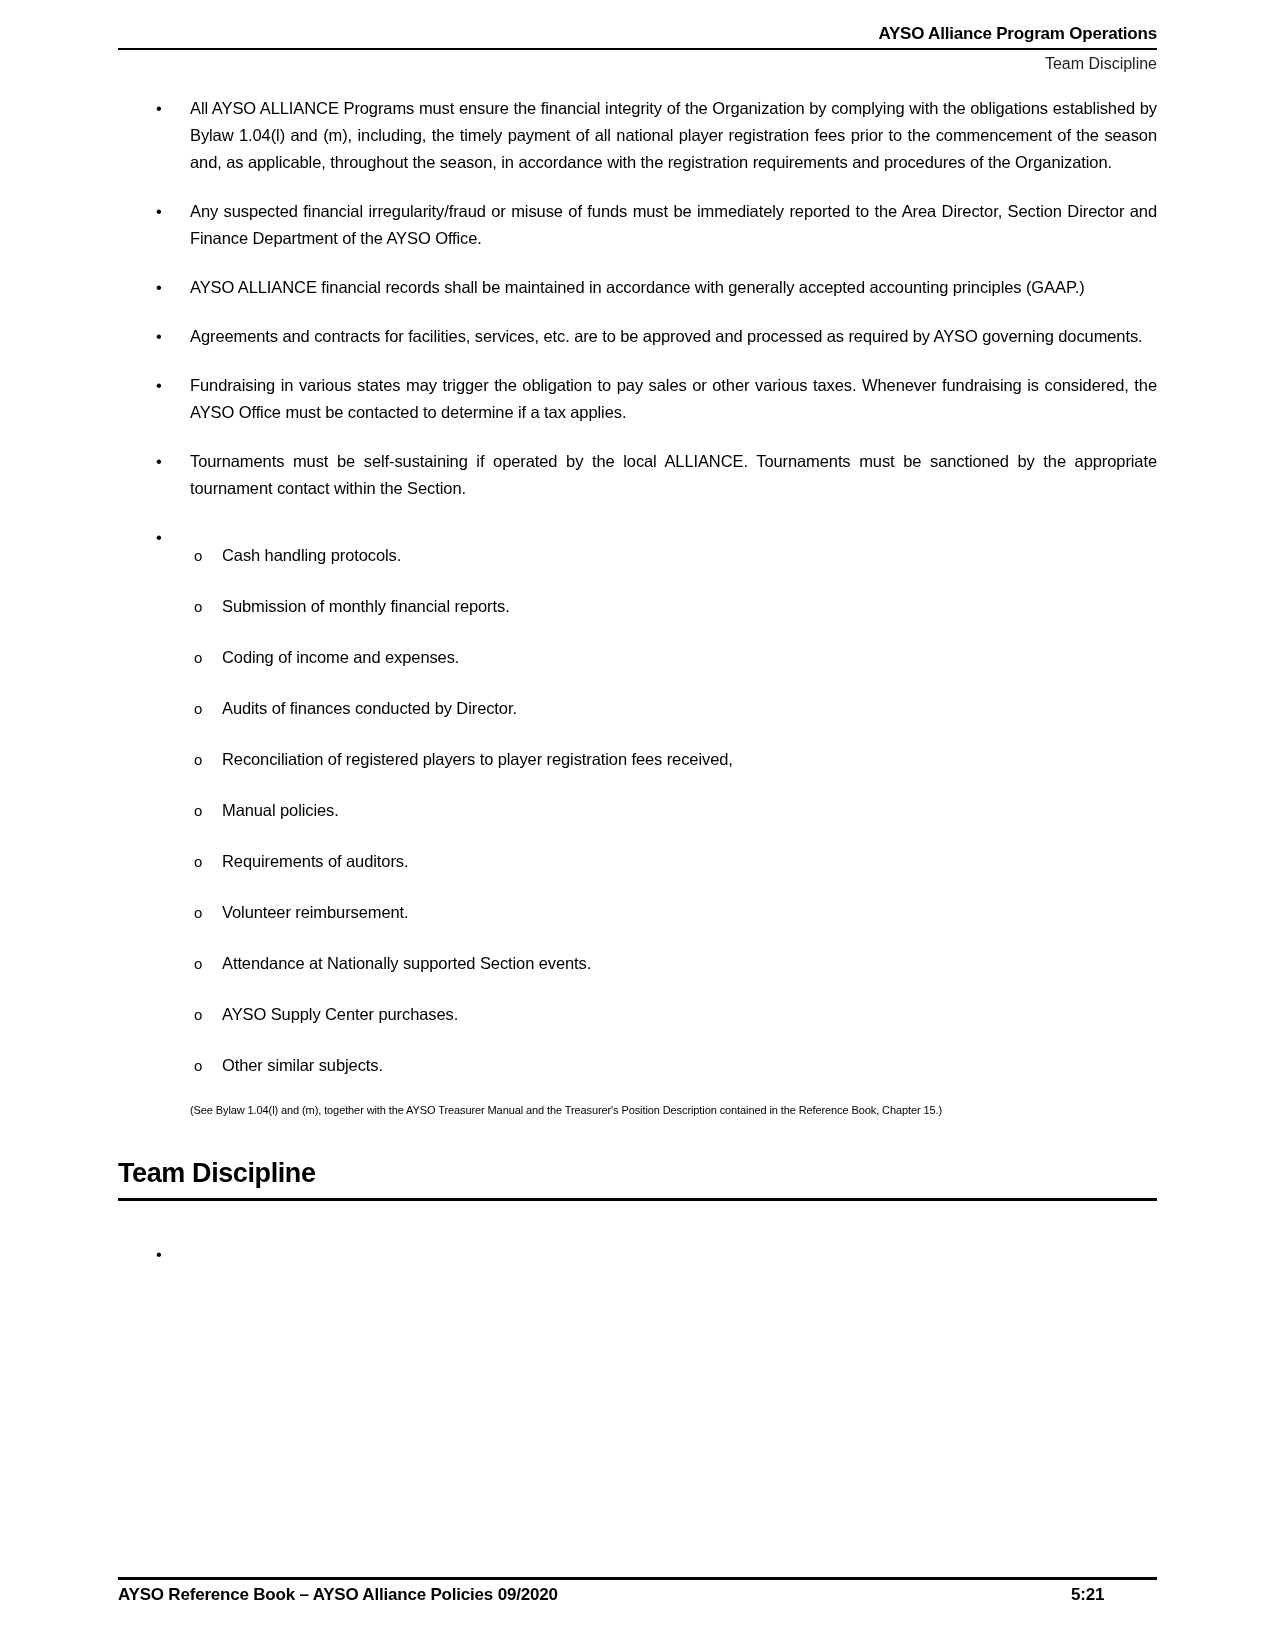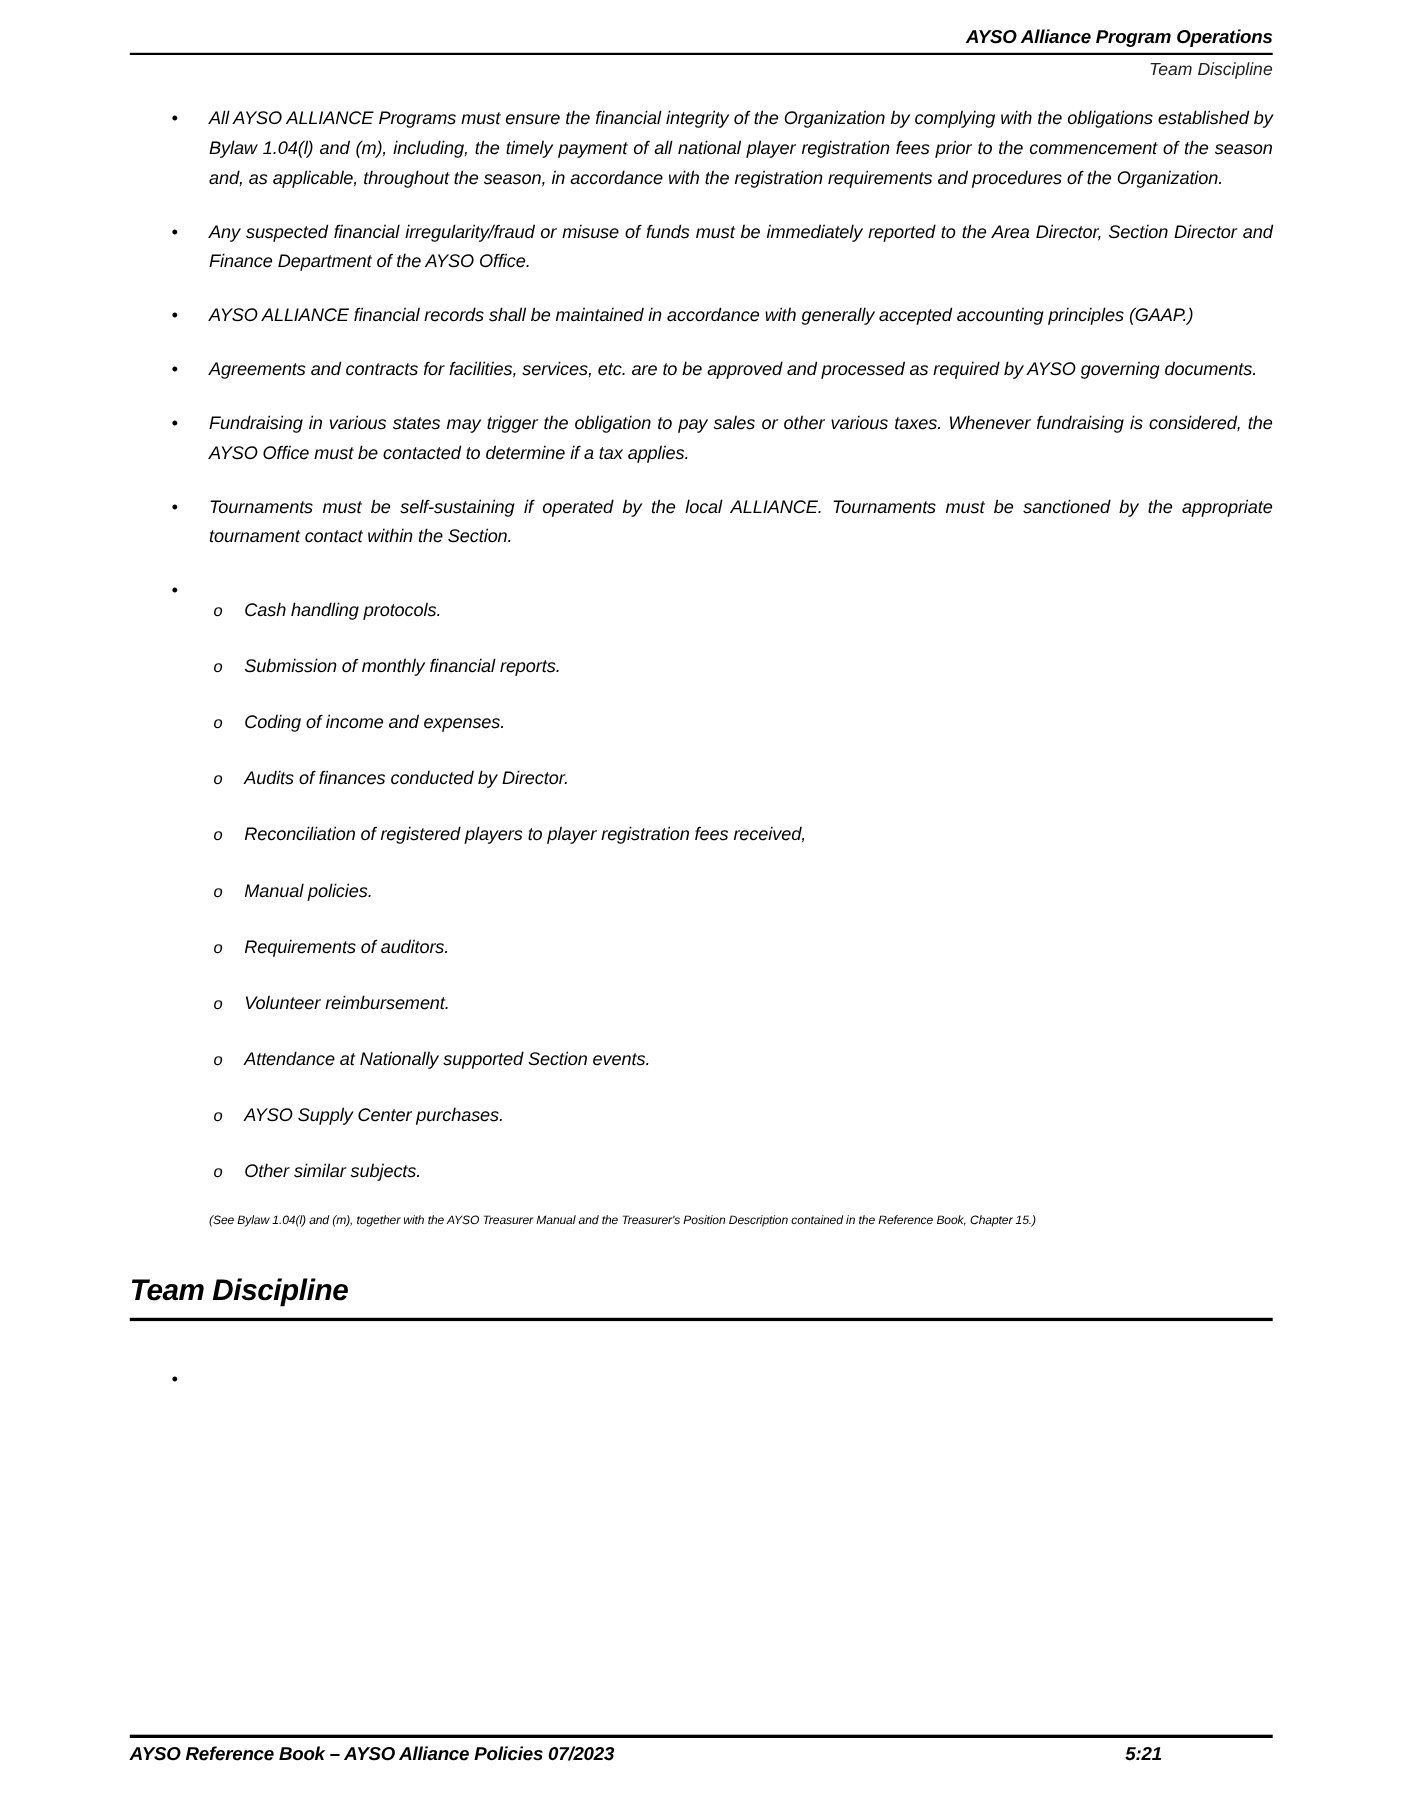--- a/index.html
+++ b/index.html
@@ -8,21 +8,20 @@
     width: 1275px; height: 1650px;
     color: #000000;
     font-family: "Liberation Sans", sans-serif;
     position: relative;
     overflow: hidden;
   }
   .page {
     position: relative;
     width: 1275px; height: 1437px;
     padding: 24px 118px 0 118px;
-    font-style: italic;
   }
   
   .page-header { text-align: right; }
   .header-title {
     font-size: 17px; font-weight: bold;
     padding-bottom: 4px;
     border-bottom: 2px solid #000;
     letter-spacing: -0.2px;
   }
   .header-subtitle {
@@ -82,21 +81,21 @@
     position: absolute;
     left: 118px; right: 118px; top: 1577px;
     border-top: 3px solid #000;
     padding-top: 5px;
     font-size: 17px;
     font-weight: bold;
     letter-spacing: -0.2px;
   }
   .footer-right {
     position: absolute;
-    left: 905px; top: 5px;
+    left: 953px; top: 5px;
   }
 </style>
 </head>
 <body>
 
 <div class="page">
 
   <div class="page-header">
     <div class="header-title">AYSO Alliance Program Operations</div>
     <div class="header-subtitle">Team Discipline</div>
@@ -183,17 +182,17 @@
 
   <h1 class="section-heading">Team Discipline</h1>
 
   <div class="bullets section-bullets">
     <div class="bullet-item">
       <span class="marker">•</span>
     </div>
   </div>
 
   <div class="page-footer">
-    <span class="footer-left">AYSO Reference Book – AYSO Alliance Policies 07/2023</span>
+    <span class="footer-left">AYSO Reference Book – AYSO Alliance Policies 09/2020</span>
     <span class="footer-right">5:21</span>
   </div>
 
 </div>
 
 </body></html>

